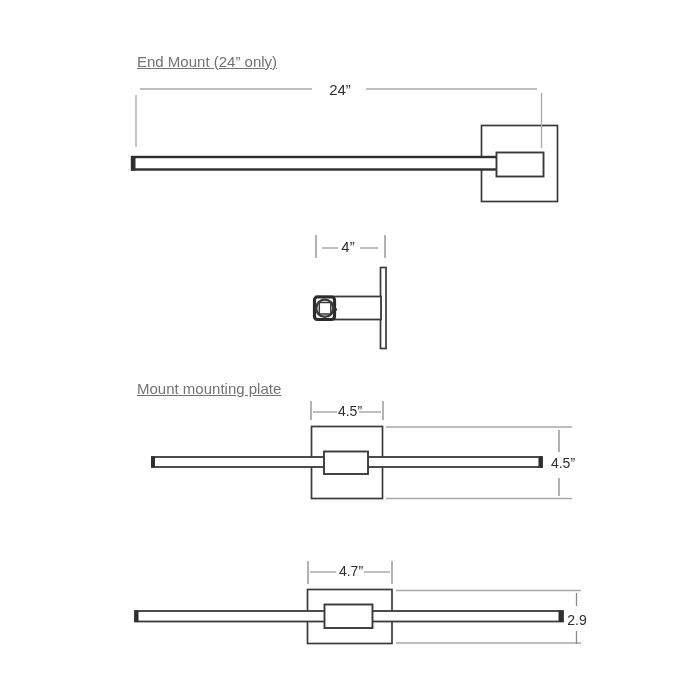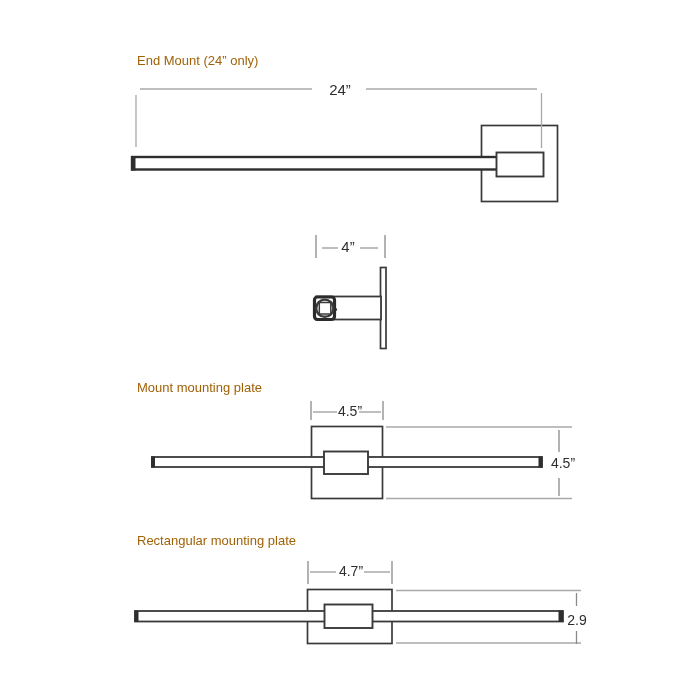--- a/index.html
+++ b/index.html
@@ -5,44 +5,44 @@
   html,body{margin:0;padding:0;background:#ffffff;}
   #canvas{
     position:relative;
     width:700px;height:700px;
     background:#ffffff;
     font-family:"Liberation Sans", sans-serif;
     overflow:hidden;
   }
   .title{
     position:absolute;
-    font-size:13px;
-    color:#a16207;
+    font-size:15px;
+    color:#737373;
     white-space:nowrap;
+    text-decoration:underline;
   }
   #t-end-mount{left:137px;top:53px;}
   #t-square-plate{left:137px;top:380px;}
   #t-rect-plate{left:137px;top:533px;}
   svg{position:absolute;left:0;top:0;}
   .shape{fill:#ffffff;stroke:#3a3a3a;}
   .thick{fill:#ffffff;stroke:#2e2e2e;}
   .capfill{fill:#2e2e2e;stroke:none;}
   .dim{stroke:#a9a9a9;stroke-width:1.3;fill:none;}
   .tick{stroke:#8a8a8a;stroke-width:1.3;fill:none;}
   .dimtext{fill:#2e2e2e;font-family:"Liberation Sans",sans-serif;font-size:14px;text-anchor:middle;}
   .dimtext.big{font-size:15px;}
 </style>
 </head>
 <body>
 
 <div id="canvas">
 
   <div class="title" id="t-end-mount">End Mount (24” only)</div>
   <div class="title" id="t-square-plate">Mount mounting plate</div>
-  <div class="title" id="t-rect-plate">Rectangular mounting plate</div>
 
   <svg width="700" height="700" viewBox="0 0 700 700">
 
     <g>
       <rect x="481.5" y="125.5" width="76" height="76" class="shape" stroke-width="1.7"></rect>
       <rect x="132" y="157" width="366" height="12.5" class="thick" stroke-width="2.4"></rect>
       <rect x="131" y="156" width="4.5" height="14.5" class="capfill"></rect>
       <rect x="496.5" y="152.5" width="47" height="24" class="shape" stroke-width="1.9"></rect>
       <path d="M140,89 H312 M366,89 H537" class="dim"></path>
       <path d="M136,95 V147 M541.5,93 V148" class="dim"></path>

